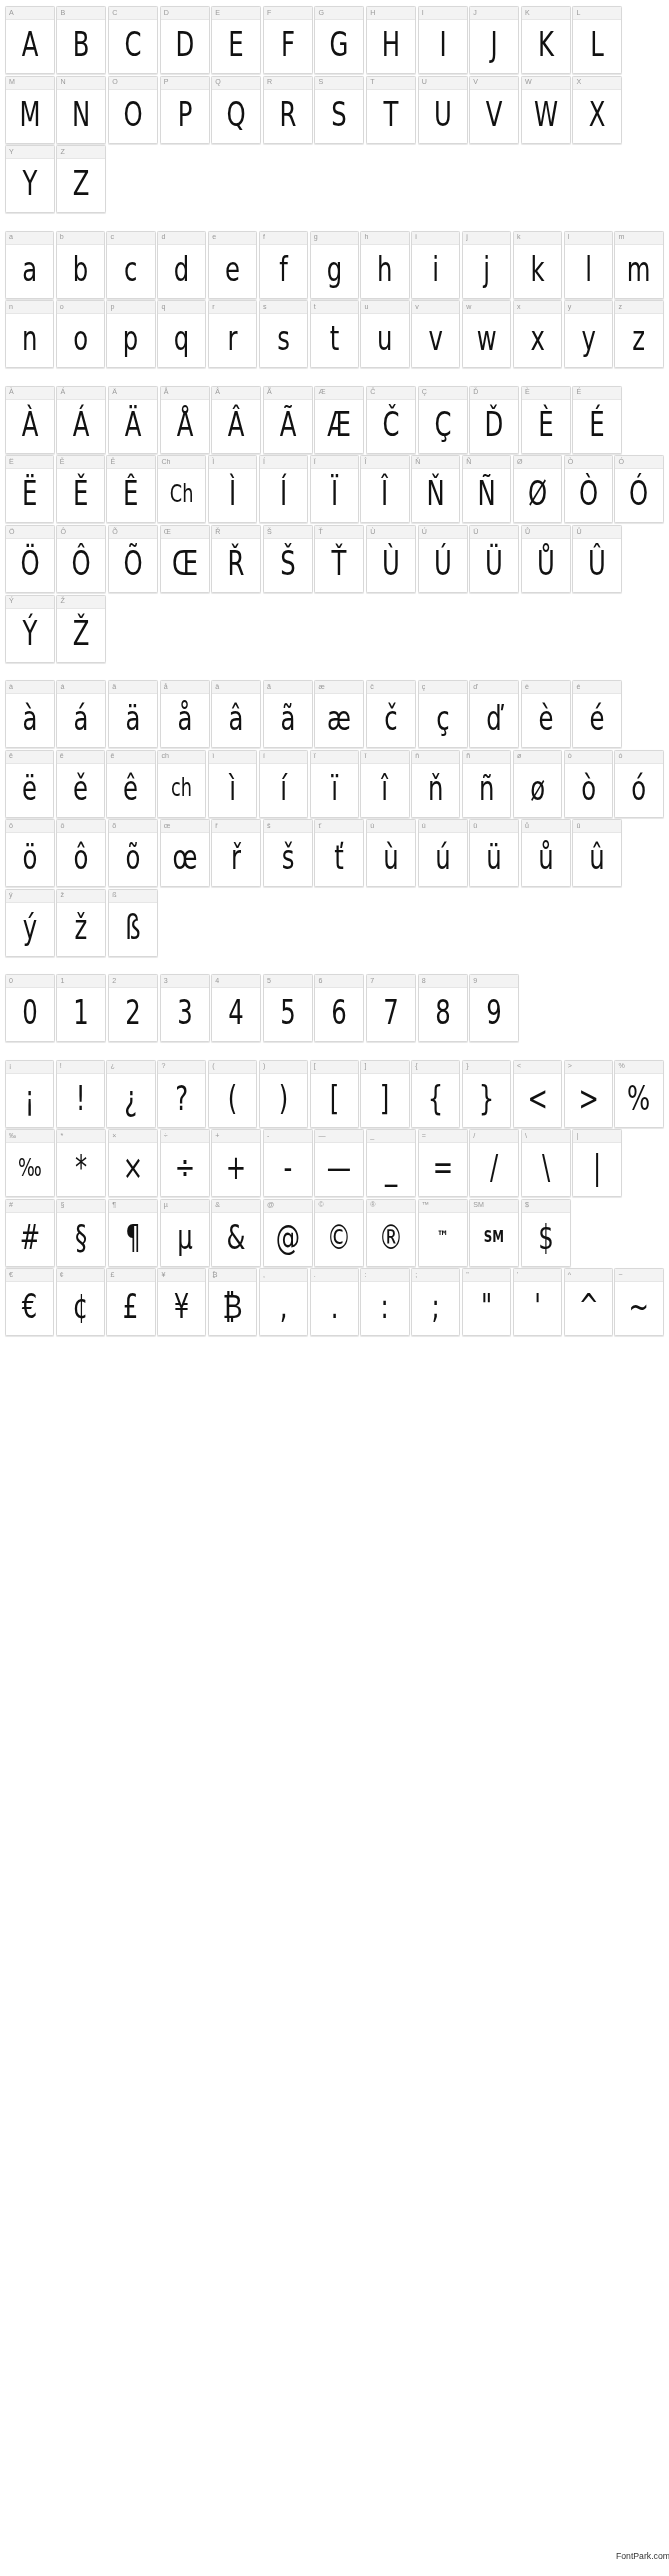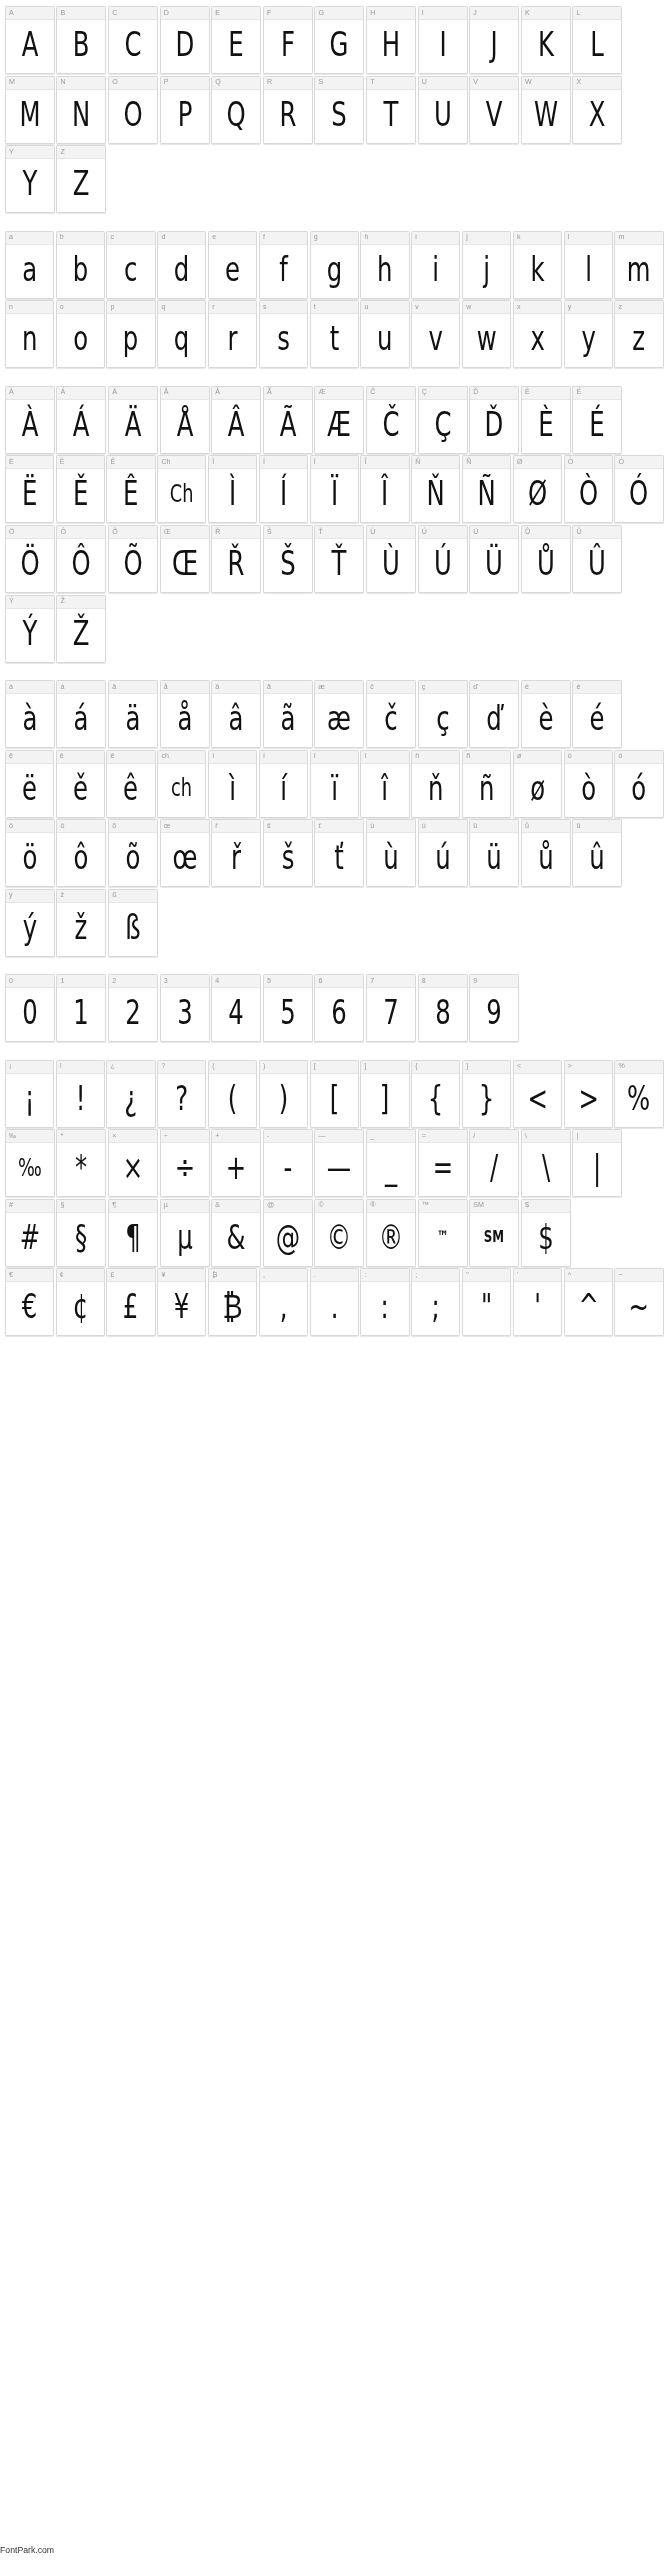--- a/index.html
+++ b/index.html
@@ -80,22 +80,22 @@
     font-size: 24px;
   }
   .cell .glyph.tiny {
     font-size: 16px;
     font-weight: bold;
   }
   .footer {
     position: absolute;
     left: 0;
     right: 0;
-    bottom: 21px;
-    text-align: left;
+    bottom: 15px;
+    text-align: right;
     font-size: 8.7px;
     color: #333333;
     font-family: "Liberation Sans", sans-serif;
   }
 </style>
 </head>
 <body>
 
 <div class="page">
   <div id="grid">

